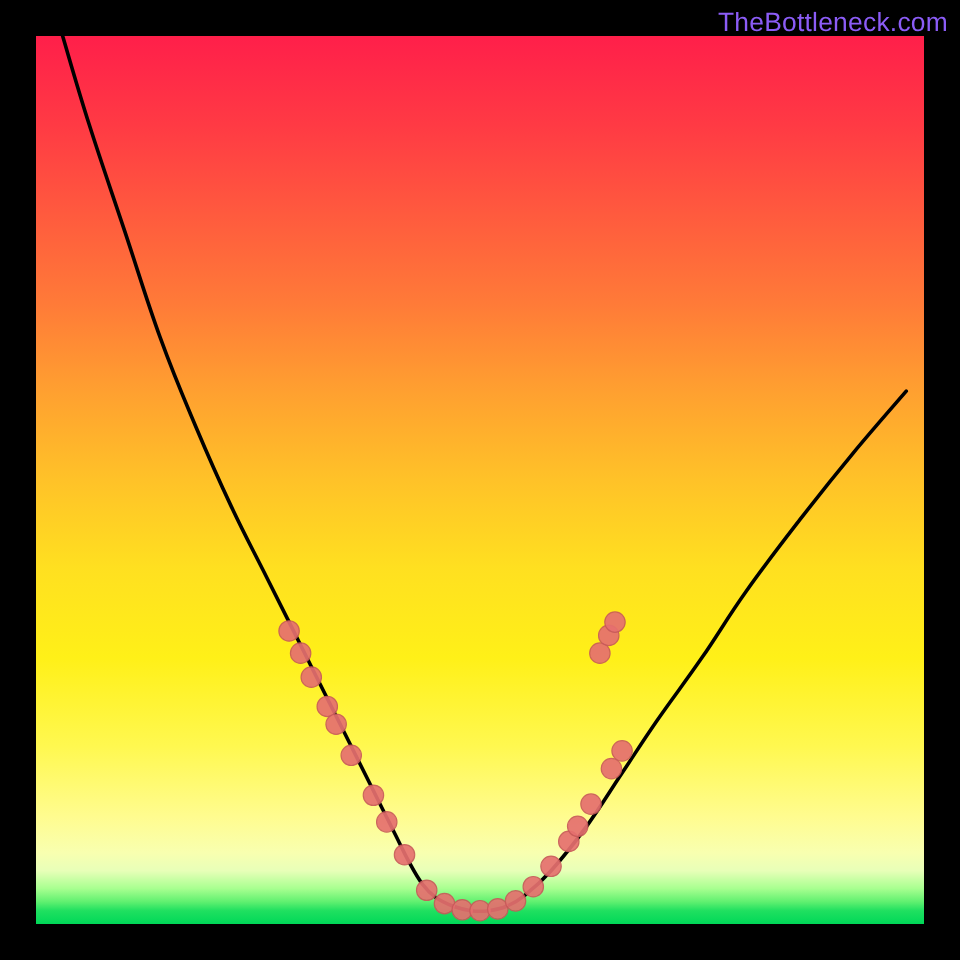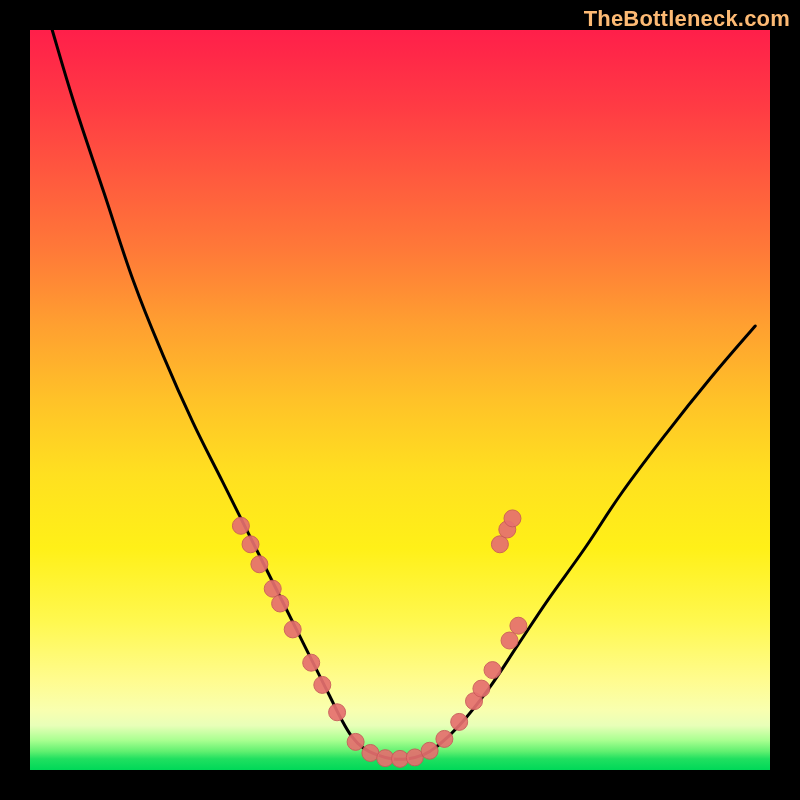--- a/index.html
+++ b/index.html
@@ -41,23 +41,23 @@
       #a8ff90 96%,
       #60f070 97.5%,
       #20e060 98.5%,
       #00d858 100%
     );
   }
   .watermark {
     position: absolute;
     top: 6px;
     right: 10px;
-    color: #fdba74;
+    color: #8b5cf6;
     font-size: 22px;
-    font-weight: 700;
+    font-weight: 400;
     letter-spacing: 0.2px;
     user-select: none;
   }
   svg.curve {
     position: absolute;
     left: 0;
     top: 0;
     width: 740px;
     height: 740px;
     overflow: visible;

